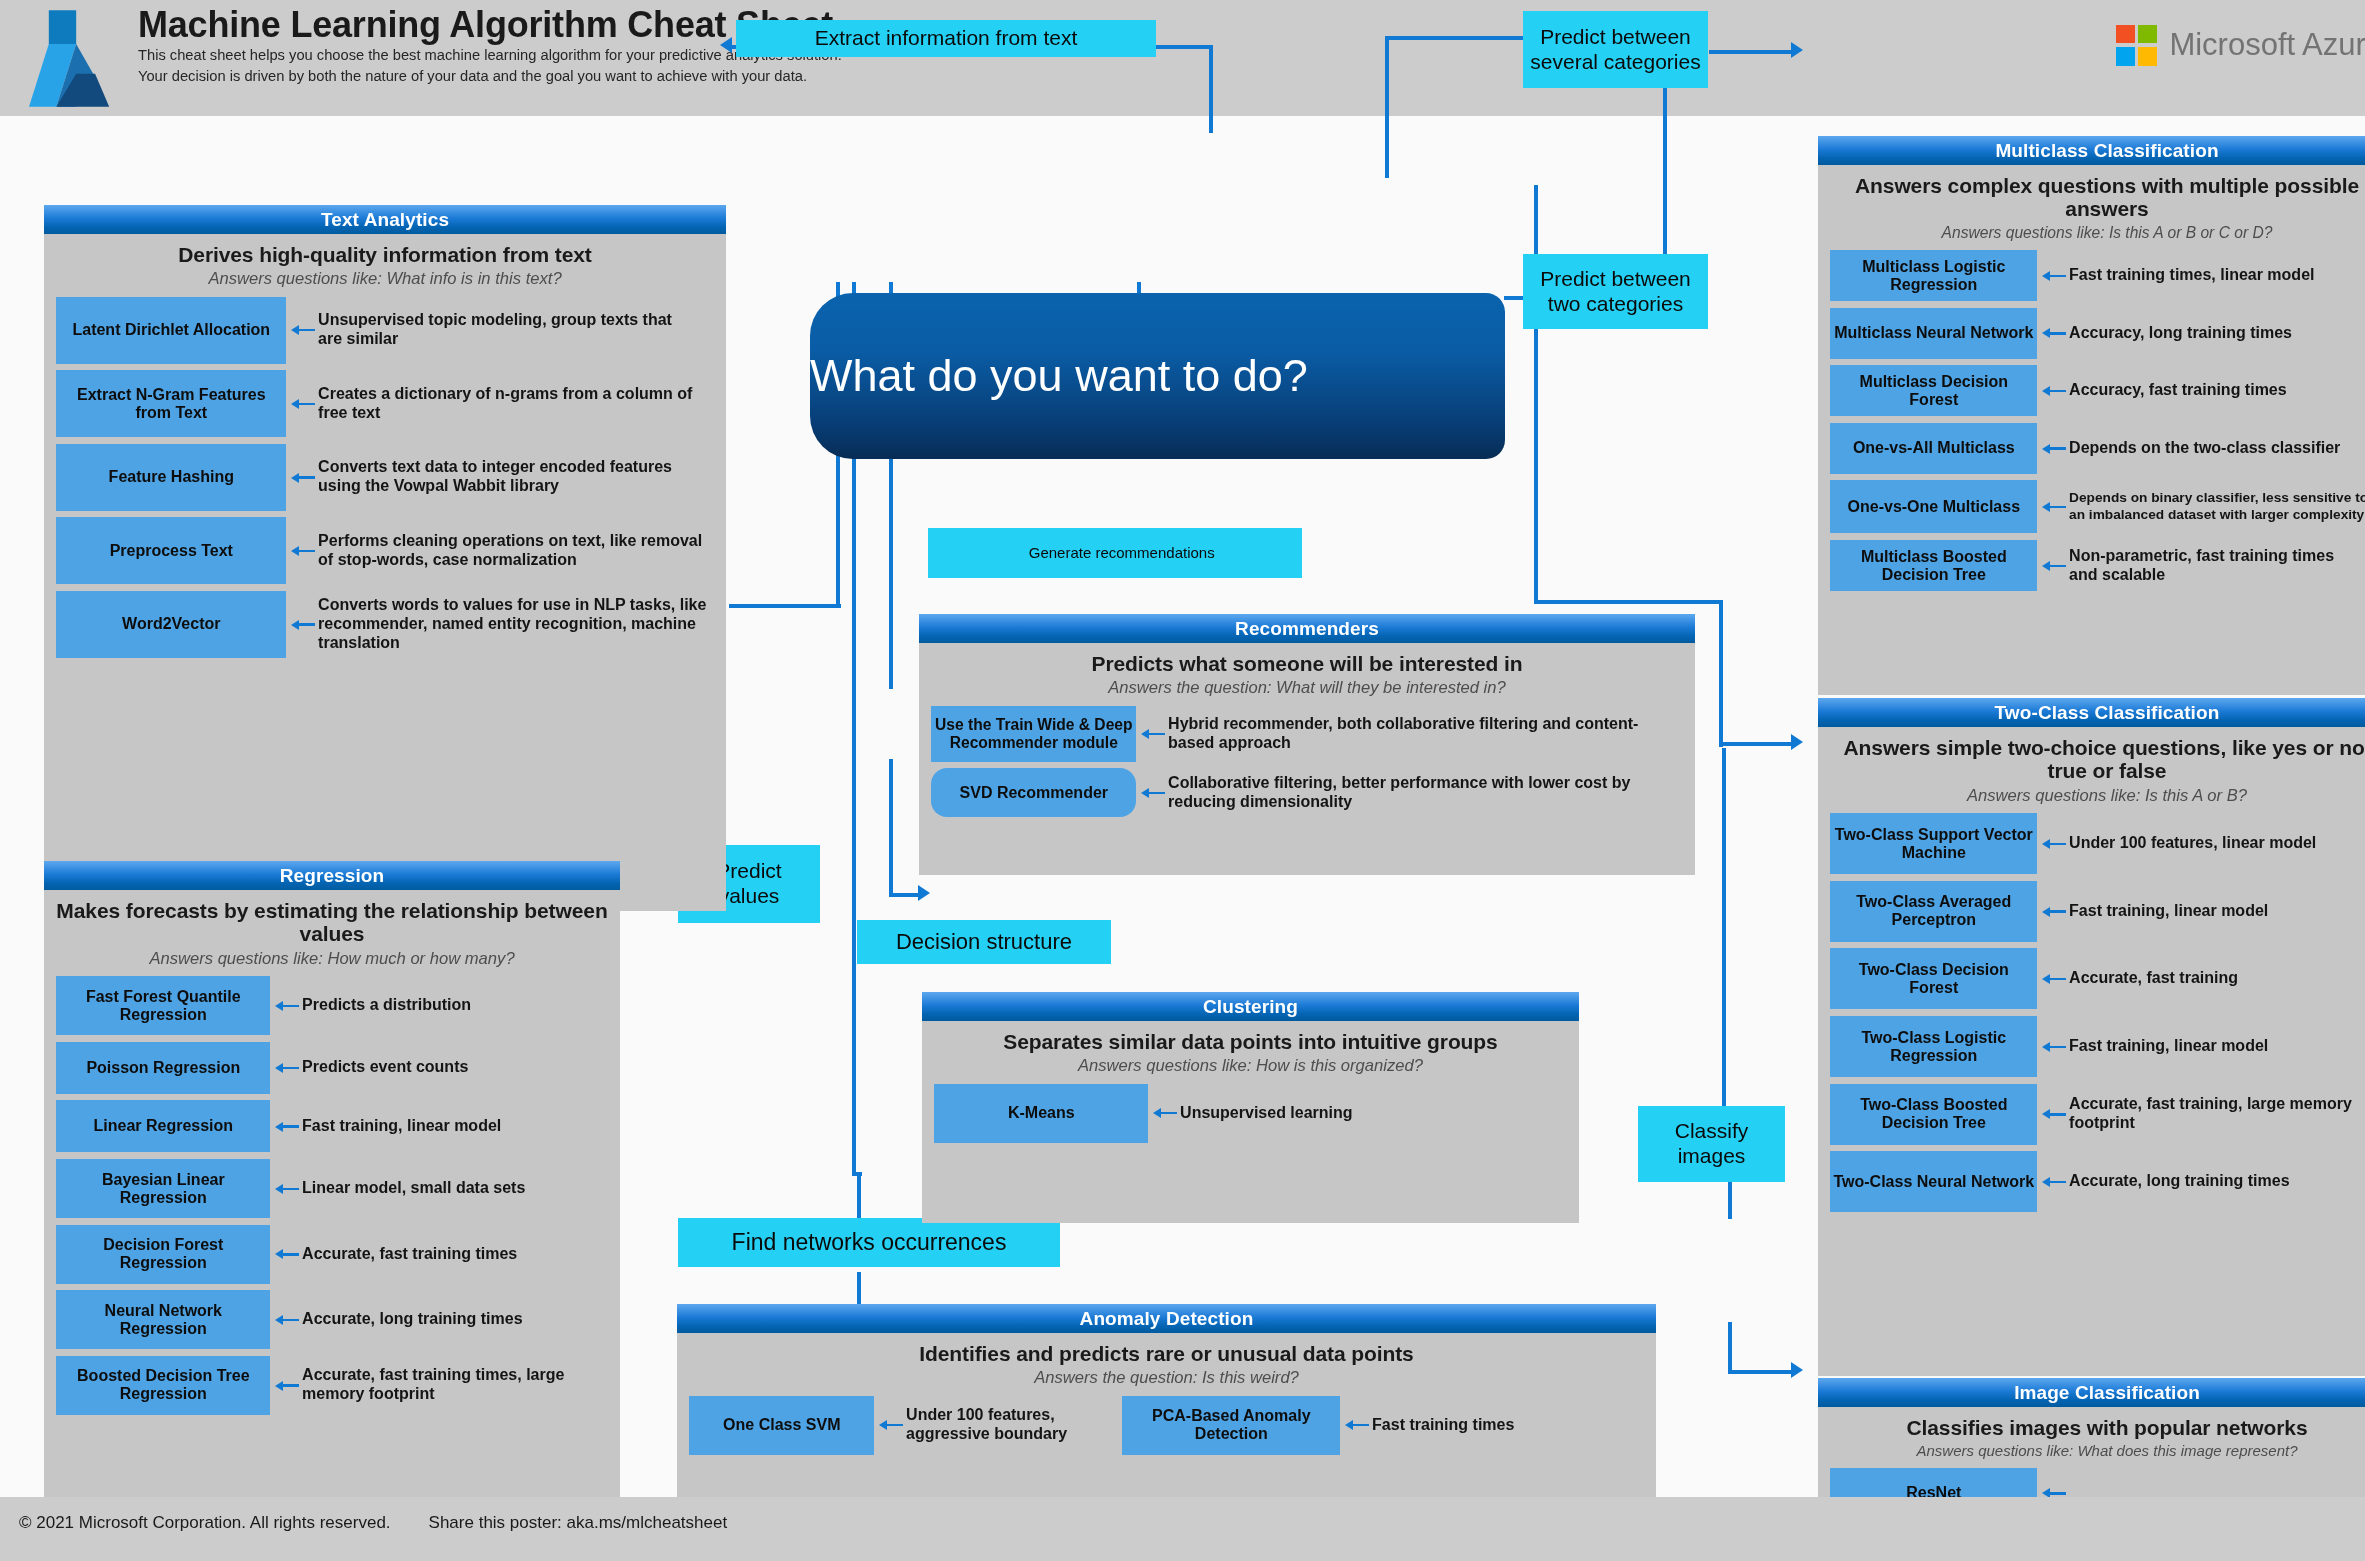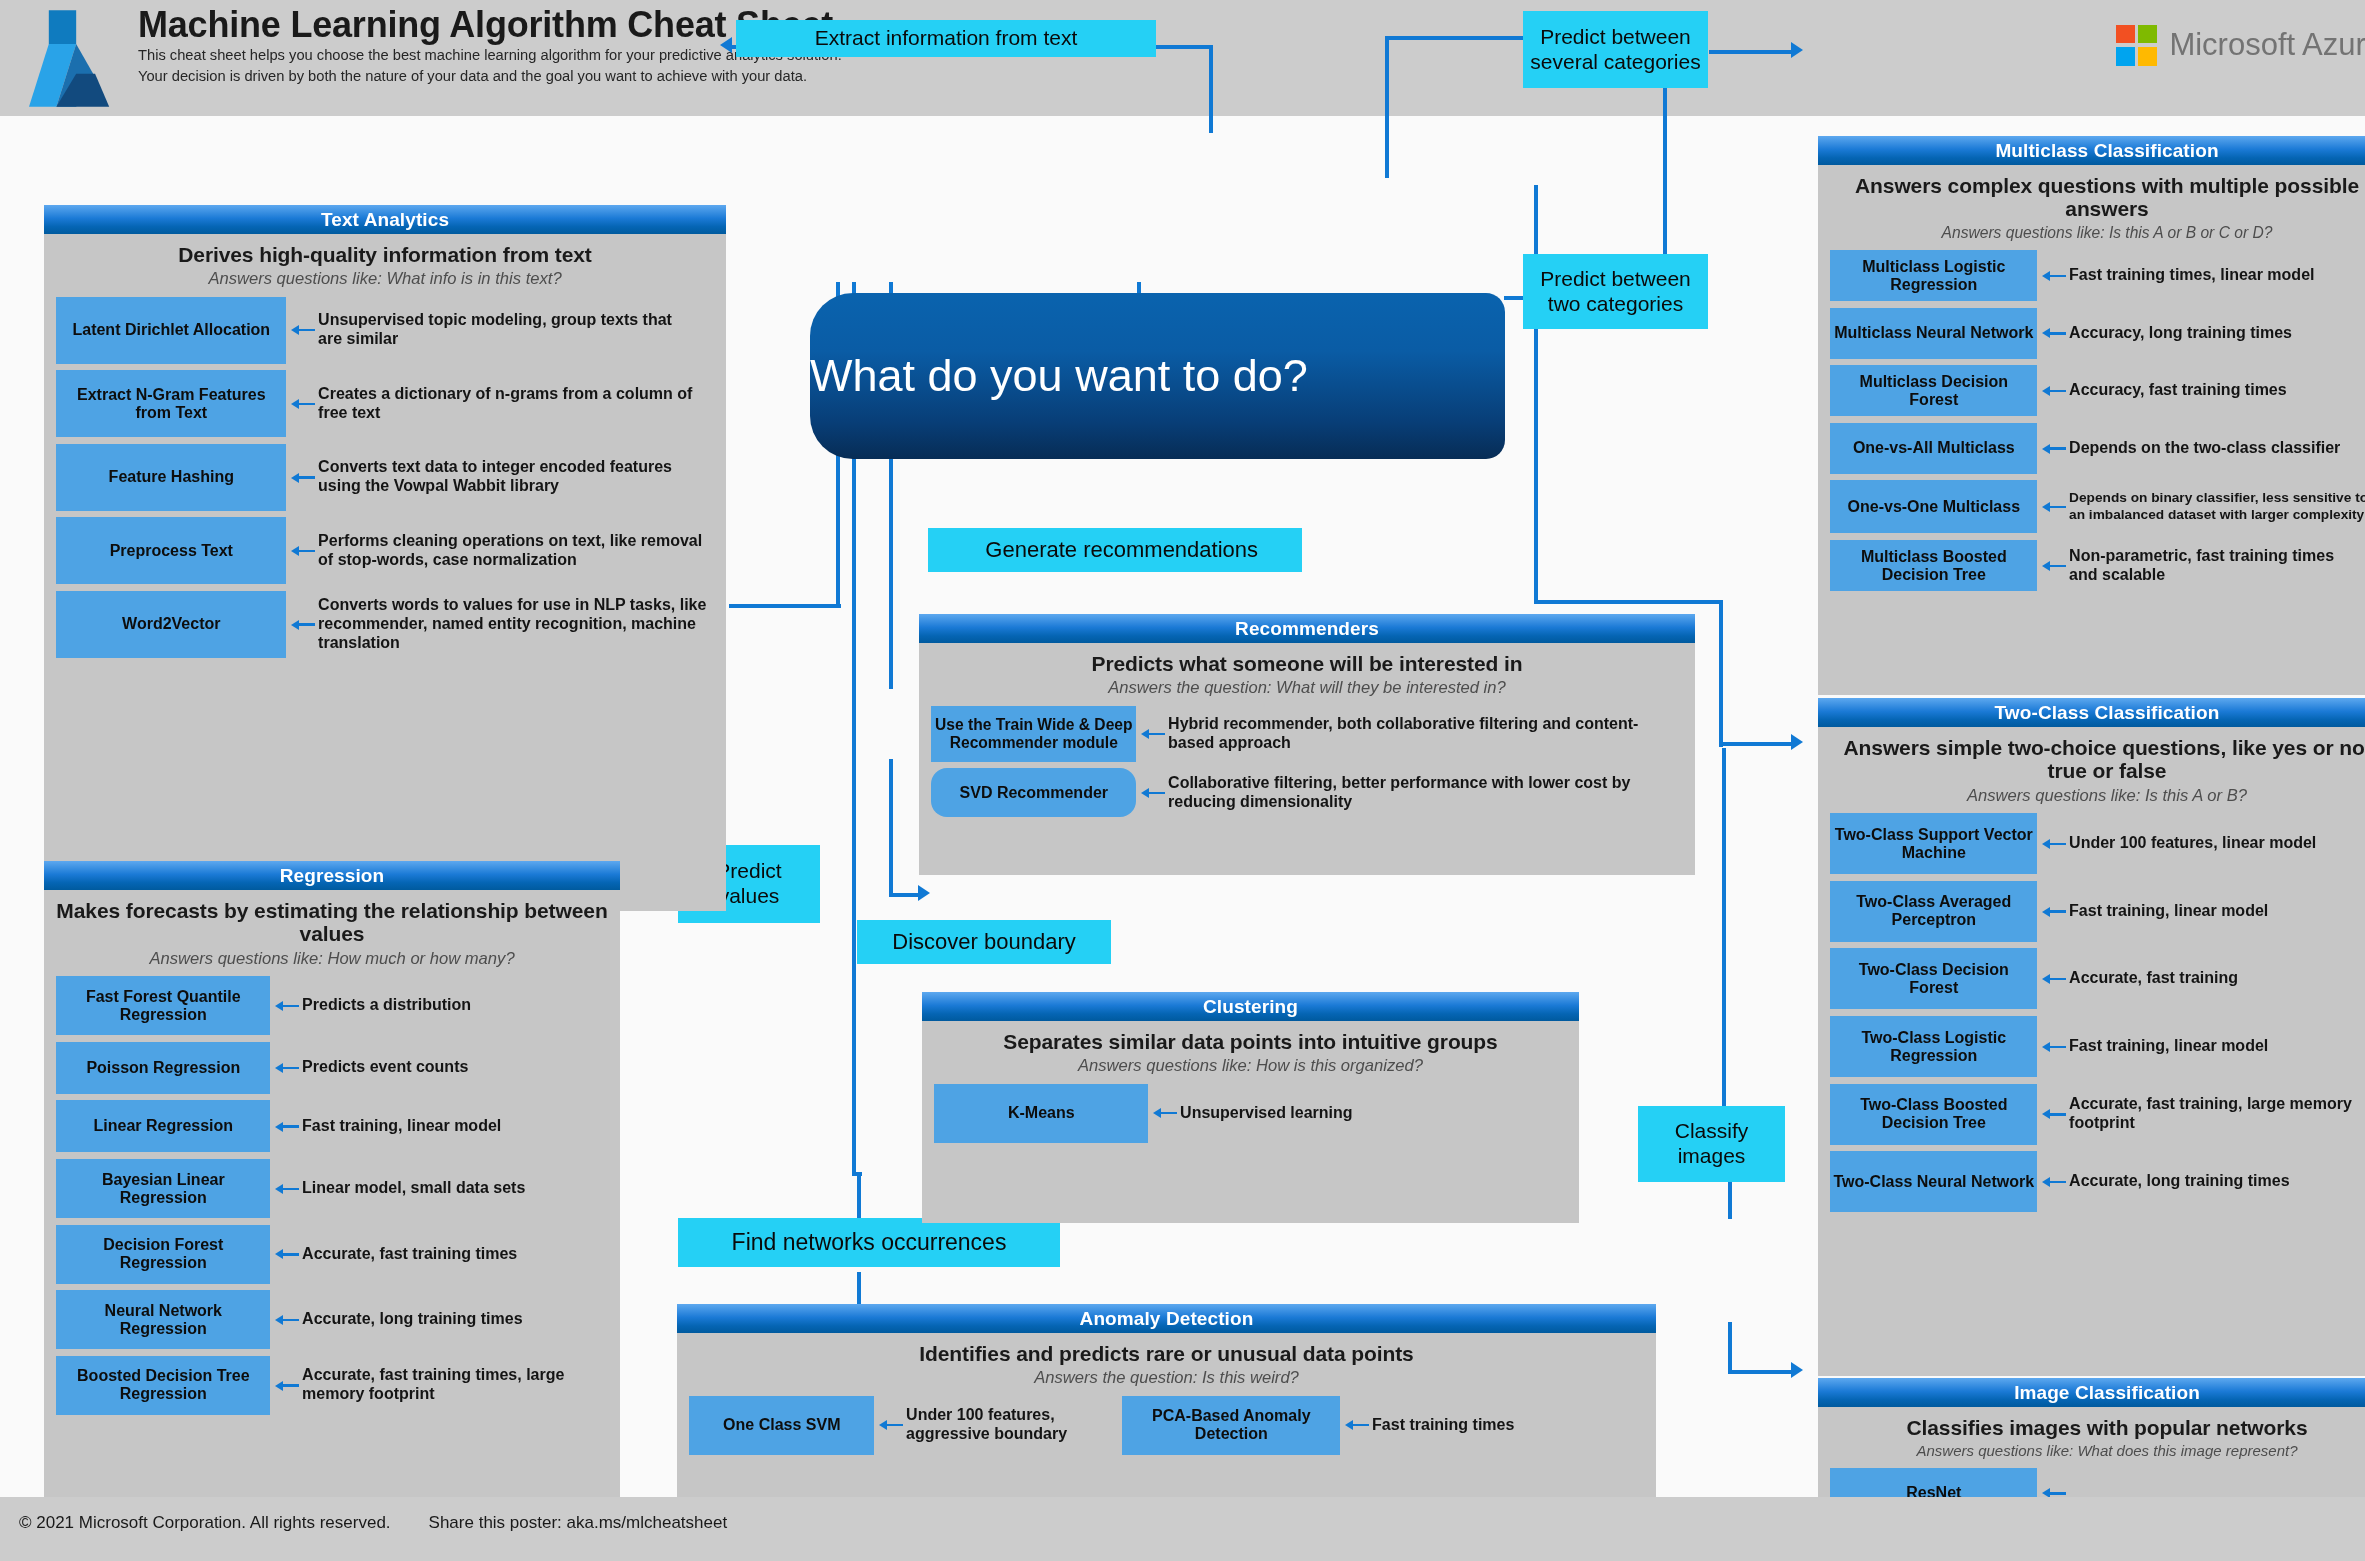--- a/index.html
+++ b/index.html
@@ -225,31 +225,31 @@
   <div class="flow-label" style="left:1523px; top:-105px; width:185px; height:77px; white-space:pre-line;">
     <span>Predict between
 several categories</span>
   </div>
 
   <div class="flow-label" style="left:1523px; top:138px; width:185px; height:75px; white-space:pre-line;">
     <span>Predict between
 two categories</span>
   </div>
 
-  <div class="flow-label" style="left:928px; top:412px; width:374px; height:44px; font-size:22px;padding-left:20px;">
+  <div class="flow-label" style="left:928px; top:412px; width:374px; height:50px; font-size:15px;padding-left:20px;">
     <span>Generate recommendations</span>
   </div>
 
   <div class="flow-label" style="left:678px; top:729px; width:142px; height:78px; white-space:pre-line;">
     <span>Predict
 values</span>
   </div>
 
   <div class="flow-label" style="left:857px; top:804px; width:254px; height:44px; font-size:22px;">
-    <span>Discover boundary</span>
+    <span>Decision structure</span>
   </div>
 
   <div class="flow-label" style="left:678px; top:1102px; width:382px; height:49px; font-size:23px;">
     <span>Find networks occurrences</span>
   </div>
 
   <div class="flow-label" style="left:1638px; top:990px; width:147px; height:76px; white-space:pre-line;">
     <span>Classify
 images</span>
   </div>

